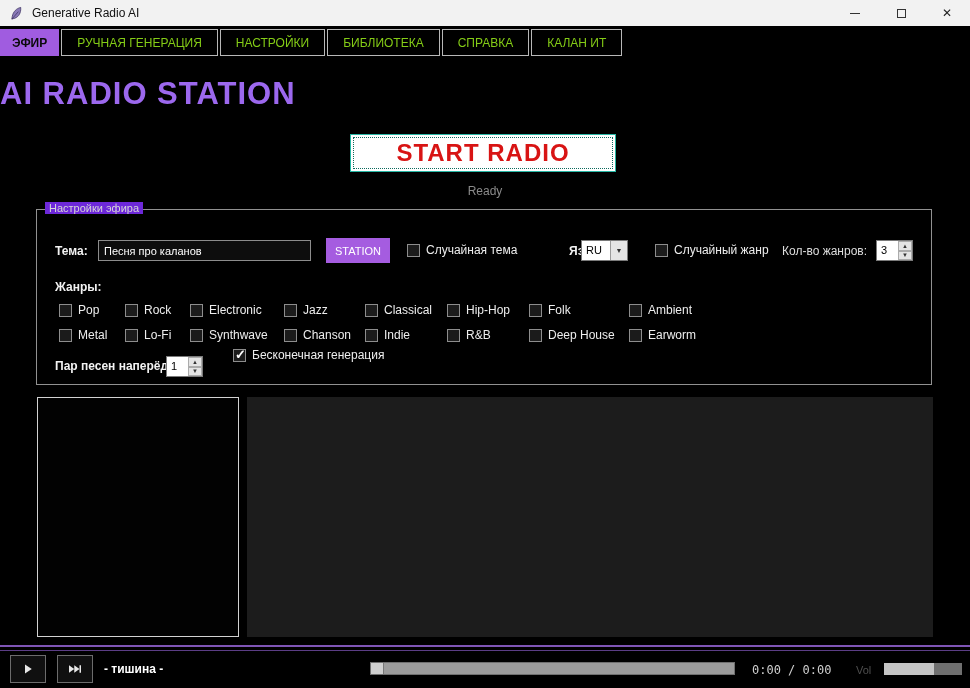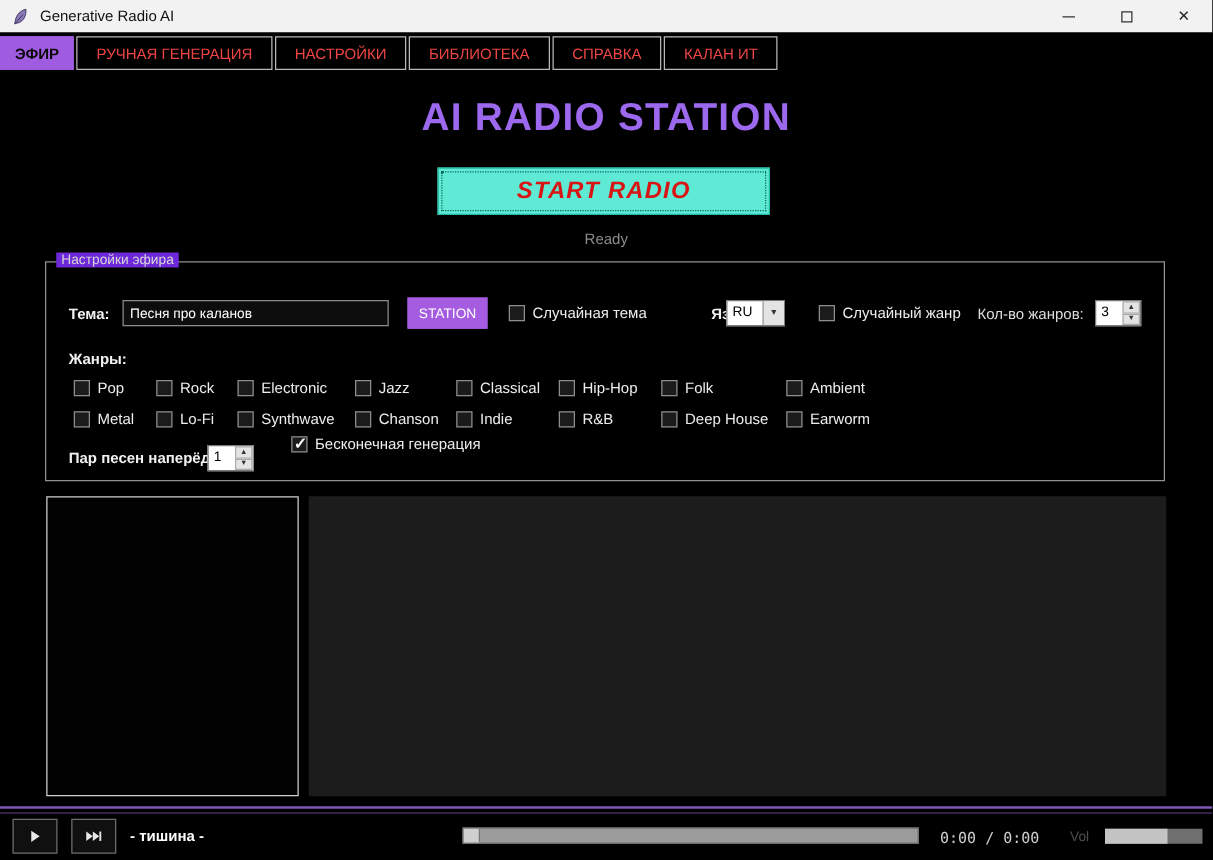--- a/index.html
+++ b/index.html
@@ -15,30 +15,30 @@
   .win-controls { margin-left:auto; display:flex; height:100%; }
   .win-btn { width:46px; height:100%; display:flex; align-items:center; justify-content:center;
     color:#222; font-size:12px; cursor:default; }
   .min-glyph { display:block; width:10px; height:1px; background:#333; }
   .max-glyph { display:block; width:9px; height:9px; border:1px solid #333; }
 
   
   .tabbar { position:absolute; top:26px; left:0; right:0; height:30px; background:#000;
     display:flex; align-items:flex-end; }
   .tab { height:27px; display:flex; align-items:center; padding:0 15px; margin-right:2px;
-    font-size:12px; color:#ef4444; background:#000; border:1px solid #b8b8b8; white-space:nowrap; }
+    font-size:12px; color:#84cc16; background:#000; border:1px solid #b8b8b8; white-space:nowrap; }
   .tab.active { background:#a05ce0; color:#0a0a0a; border-color:#a05ce0; padding:0 11px; font-weight:bold;margin-top:46px; }
 
   
-  .app-title { position:absolute; top:76px; left:0; width:970px; text-align:center;
+  .app-title { position:absolute; top:76px; left:0; width:970px; 
     font-size:31px; font-weight:bold; color:#9c68ee; letter-spacing:1px; }
   .start-btn { position:absolute; left:350px; top:134px; width:266px; height:38px;
-    background:#5eead4; border:1px solid #27b7a5; color:#d81414; font-size:19px; font-weight:bold;
+    background:#ffffff; border:1px solid #27b7a5; color:#d81414; font-size:24px; font-weight:bold;
     display:flex; align-items:center; justify-content:center; letter-spacing:1px;
-    outline:1px dotted #0e6a5d; outline-offset:-4px; cursor:default;font-style:italic; }
+    outline:1px dotted #0e6a5d; outline-offset:-4px; cursor:default; }
   .status { position:absolute; top:184px; left:0; width:970px; text-align:center;
     font-size:12px; color:#8b8b8b; }
 
   
   .group { position:absolute; left:36px; top:209px; width:896px; height:176px;
     border:1px solid #919191; }
   .group-title { position:absolute; top:-8px; left:8px; background:#6d28d9; padding:0 4px;
     font-size:11px; color:#d6d6d6; }
   .flabel { position:absolute; font-size:12px; color:#f2f2f2; font-weight:bold; }
   .flabel.normal { font-weight:normal; color:#ddd; }

